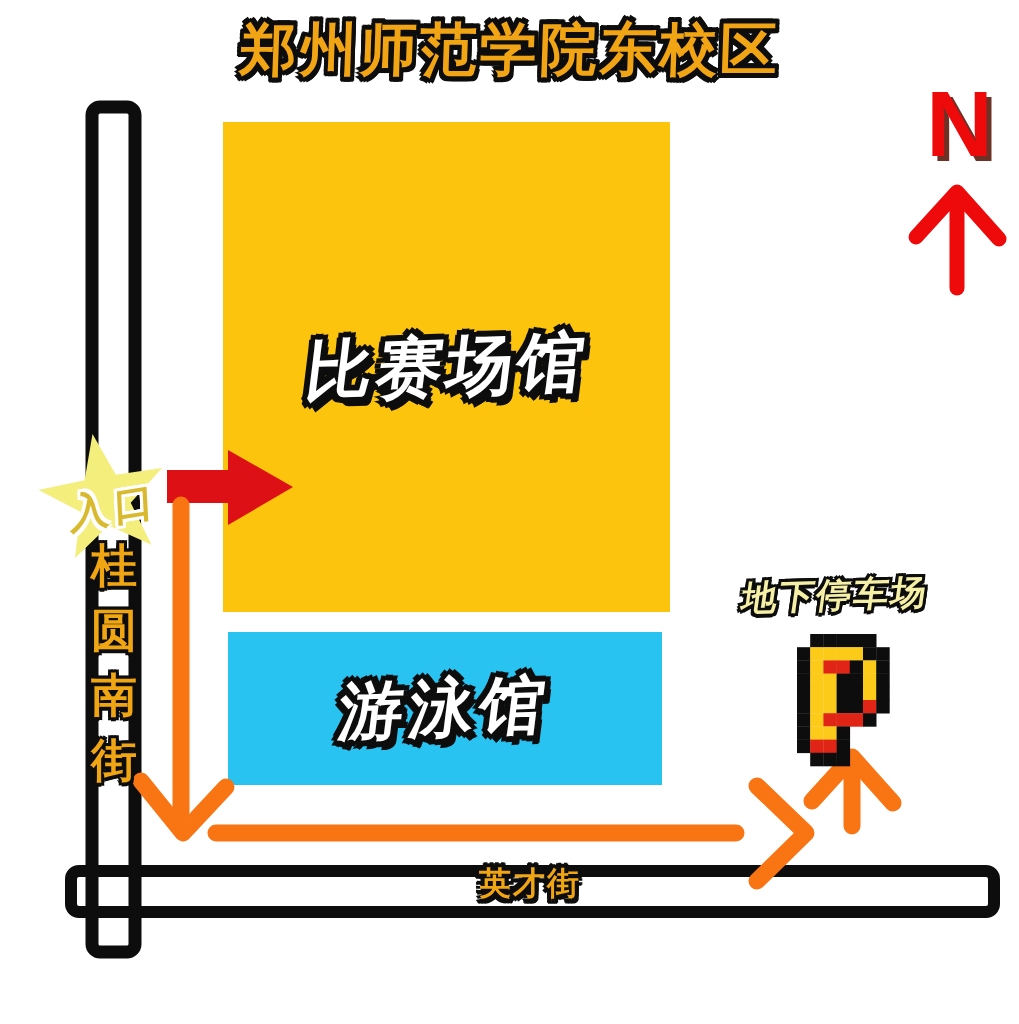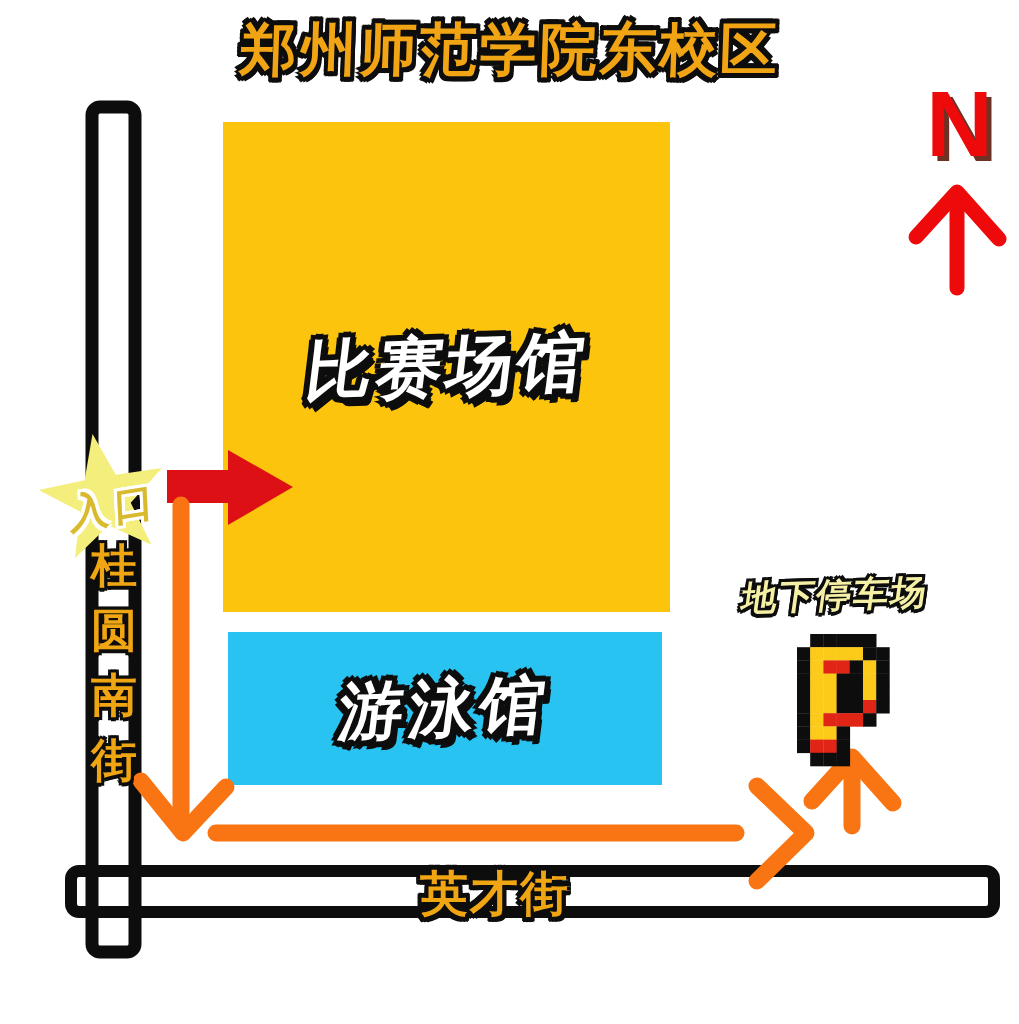--- a/index.html
+++ b/index.html
@@ -43,22 +43,22 @@
   .arena-text{font-size:66px;letter-spacing:4px;color:#ffffff;transform:skewX(-9deg) rotate(-2deg);font-weight:900;}
   .pool-box{position:absolute;left:228px;top:632px;width:434px;height:153px;
     display:flex;align-items:center;justify-content:center;}
   .pool-text{font-size:64px;letter-spacing:6px;color:#ffffff;transform:skewX(-9deg) rotate(-2deg);font-weight:900;}
 
   .v-street{
     top:533px;left:92px;width:44px;display:flex;flex-direction:column;align-items:center;
     font-size:46px;line-height:65px;color:var(--street-gold);
   }
   .h-street{
-    top:862px;left:420px;width:220px;text-align:left;
-    font-size:48px;letter-spacing:2px;color:var(--street-gold);
+    top:862px;left:420px;width:220px;text-align:center;
+    font-size:32px;letter-spacing:2px;color:var(--street-gold);
   }
   .entrance-lbl{
     top:480px;left:58px;width:112px;text-align:center;
     font-size:40px;letter-spacing:5px;color:var(--entrance-gold);
     transform:rotate(-9deg) skewX(-6deg);
   }
   .parking-lbl{
     top:572px;left:722px;width:226px;text-align:center;
     font-size:35px;letter-spacing:2px;color:var(--parking-cream);
     transform:skewX(-10deg) rotate(-2deg);

